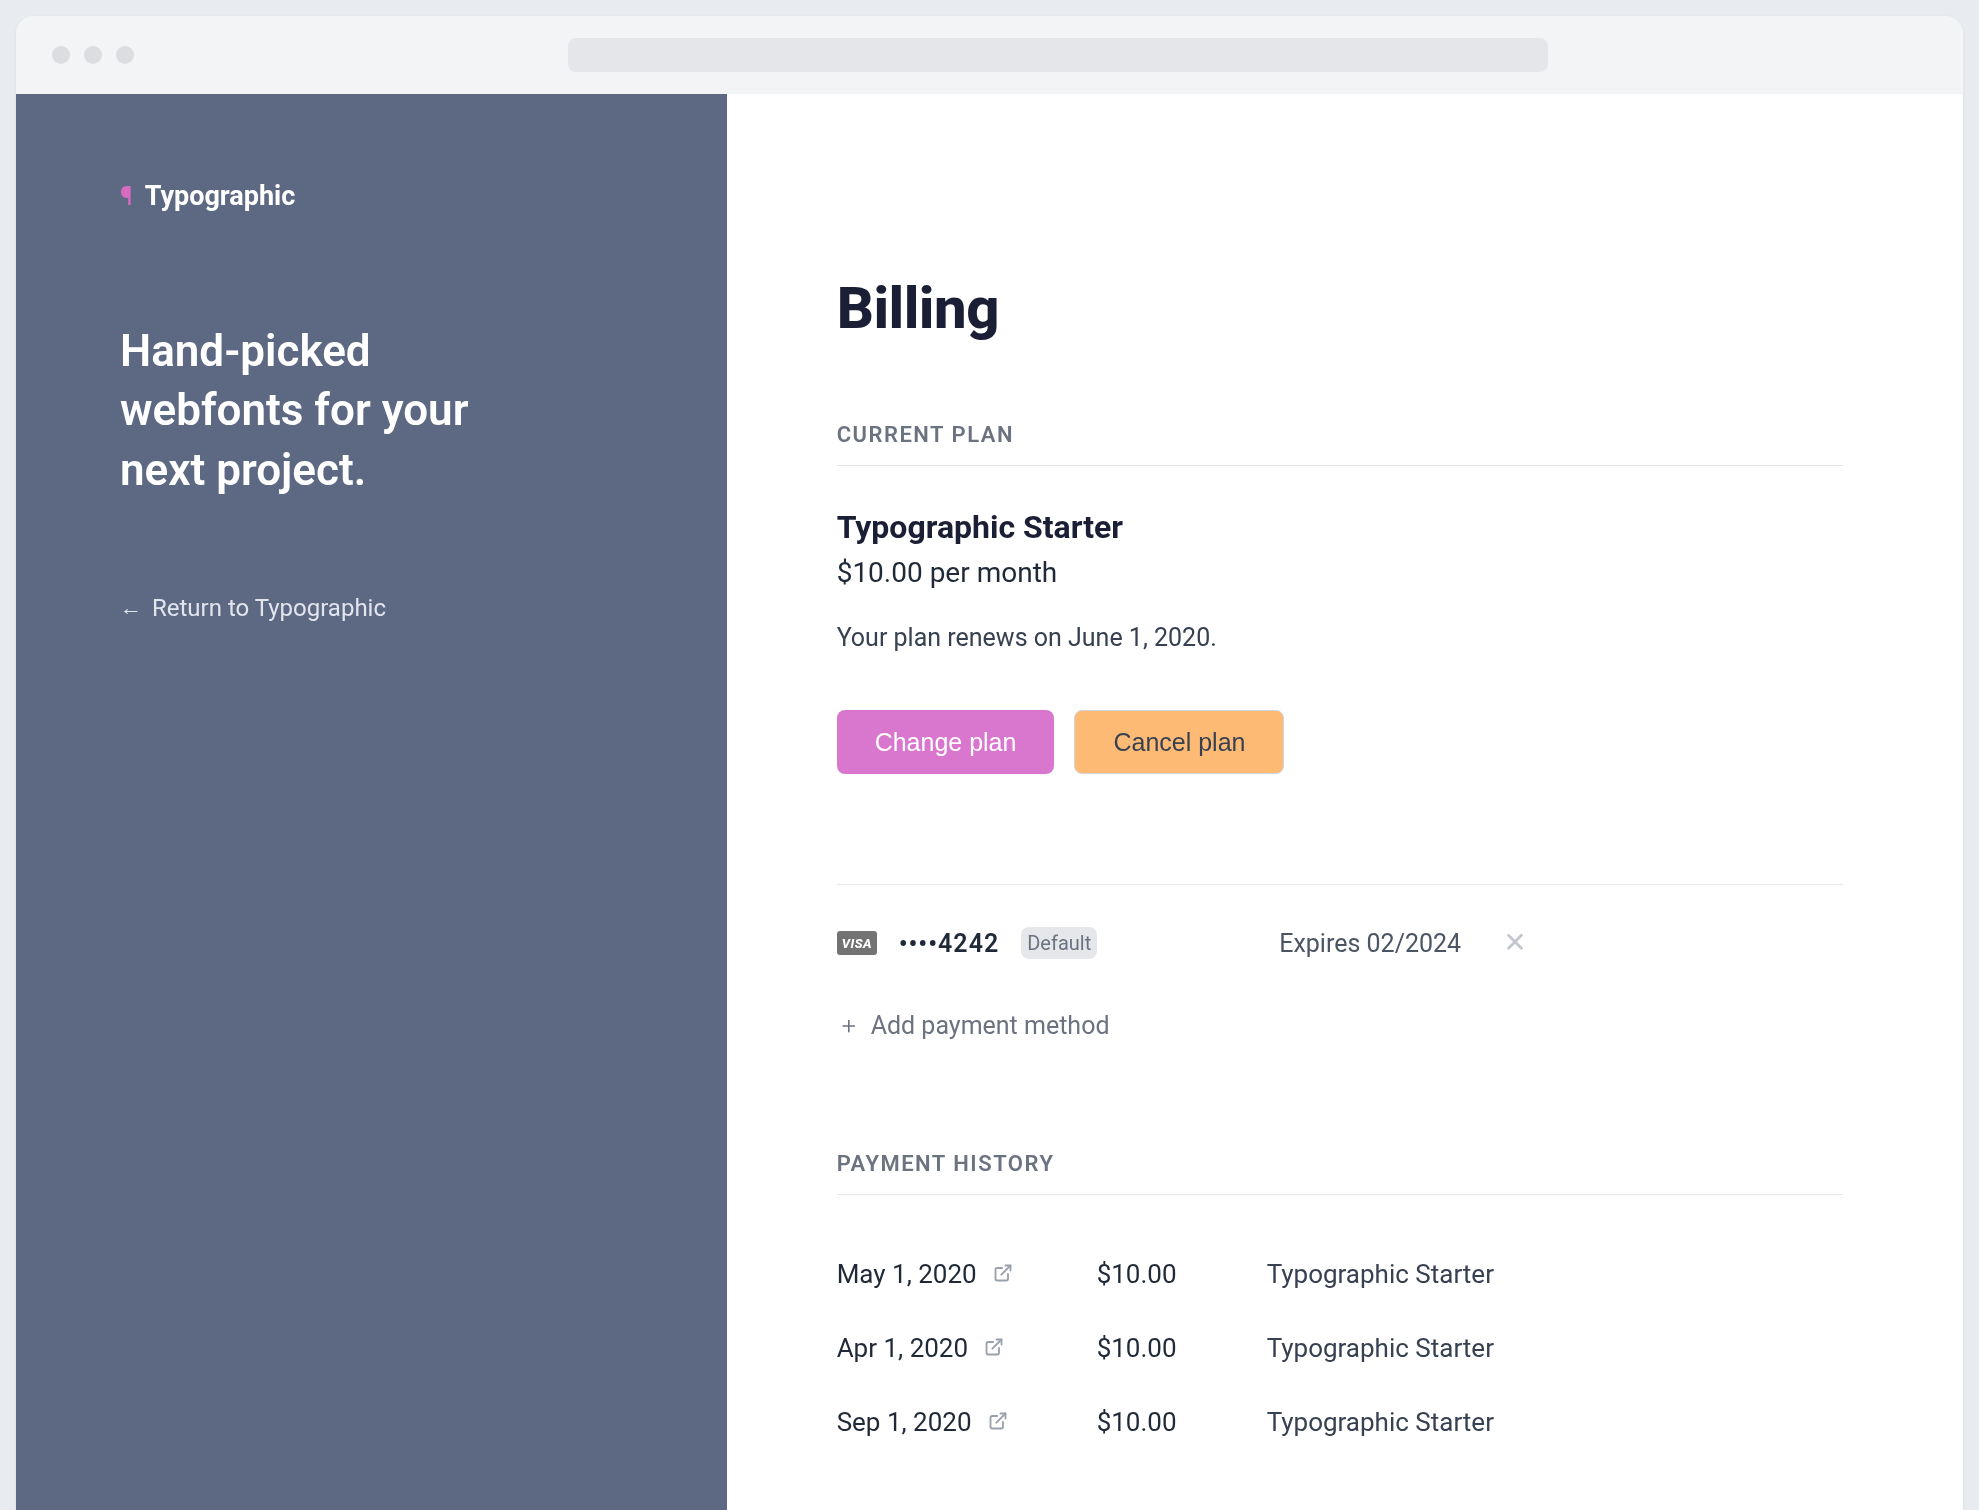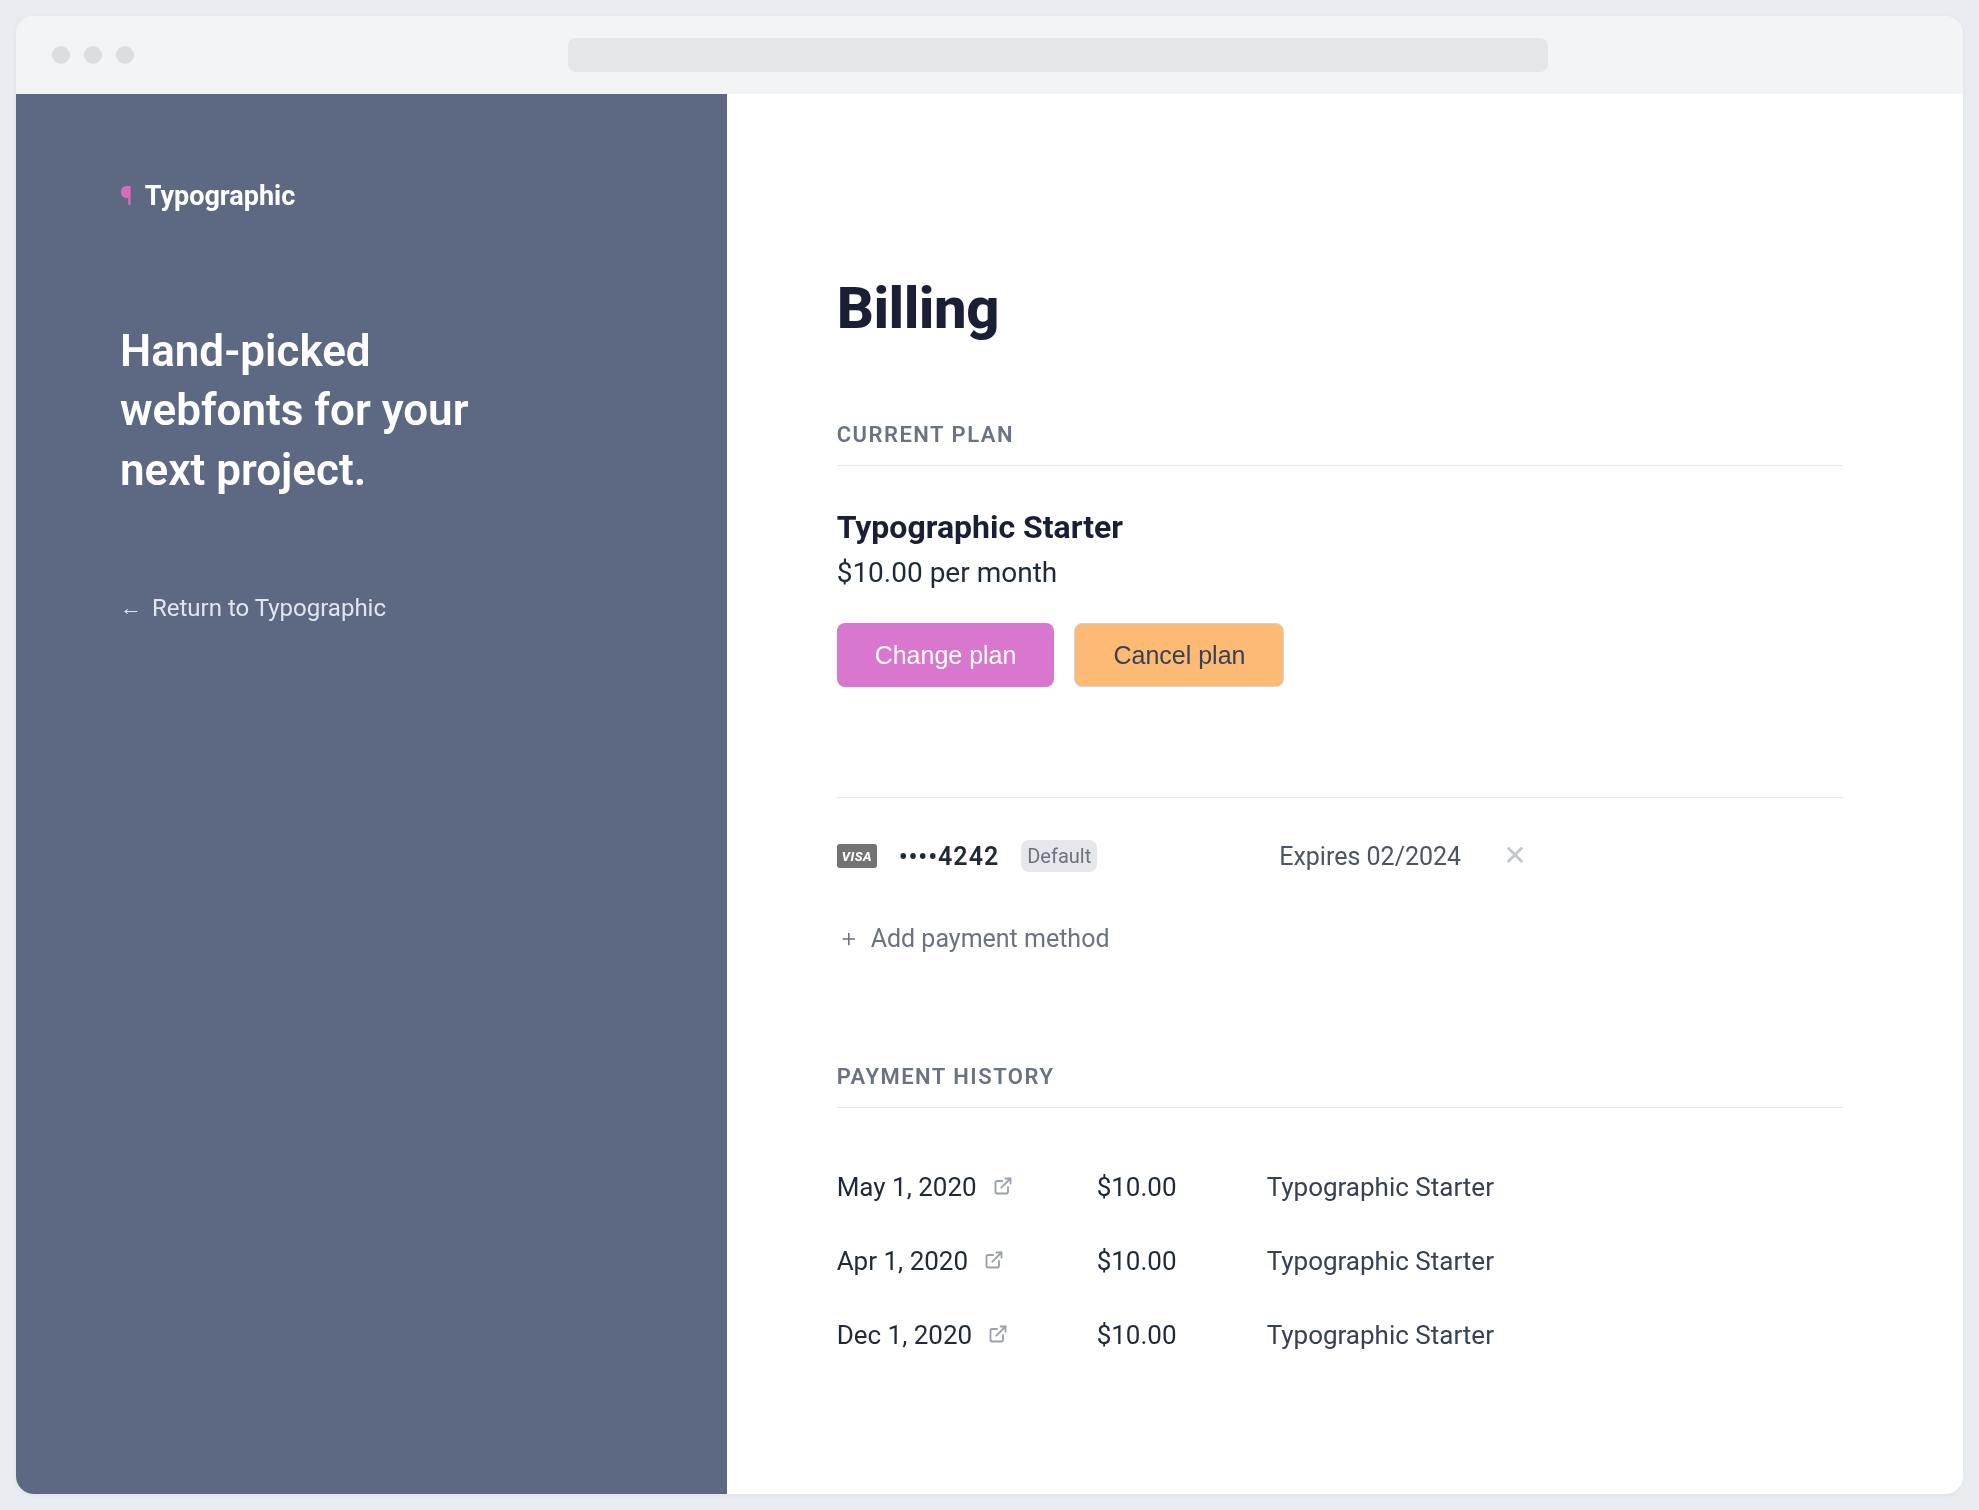--- a/index.html
+++ b/index.html
@@ -264,20 +264,21 @@
 
       <main class="main">
         <h1 class="page-title">Billing</h1>
 
         
         <div class="section-label">CURRENT PLAN</div>
         <hr class="rule">
 
         <div class="plan-name">Typographic Starter</div>
         <div class="plan-price">$10.00 per month</div>
+        <div class="plan-renew">Your plan renews on June 1, 2020.</div>
 
         <div class="btn-row">
           <button class="btn btn-primary">Change plan</button>
           <button class="btn btn-secondary">Cancel plan</button>
         </div>
 
         
         <hr class="rule">
 
         <div class="pm-row">
@@ -325,21 +326,21 @@
                     <line x1="10" y1="14" x2="21" y2="3"></line>
                   </svg>
               </span>
             </div>
             <div class="h-amount">$10.00</div>
             <div class="h-desc">Typographic Starter</div>
           </div>
 
           <div class="h-row">
             <div class="h-date-wrap">
-              <span>Dec 1, 2020</span>
+              <span>Sep 1, 2020</span>
               <span class="ext-icon">
                 <svg width="20" height="20" viewBox="0 0 24 24" fill="none" stroke="currentColor" stroke-width="2.2" stroke-linecap="round" stroke-linejoin="round">
                     <path d="M18 13v6a2 2 0 0 1-2 2H5a2 2 0 0 1-2-2V8a2 2 0 0 1 2-2h6"></path>
                     <polyline points="15 3 21 3 21 9"></polyline>
                     <line x1="10" y1="14" x2="21" y2="3"></line>
                   </svg>
               </span>
             </div>
             <div class="h-amount">$10.00</div>
             <div class="h-desc">Typographic Starter</div>

